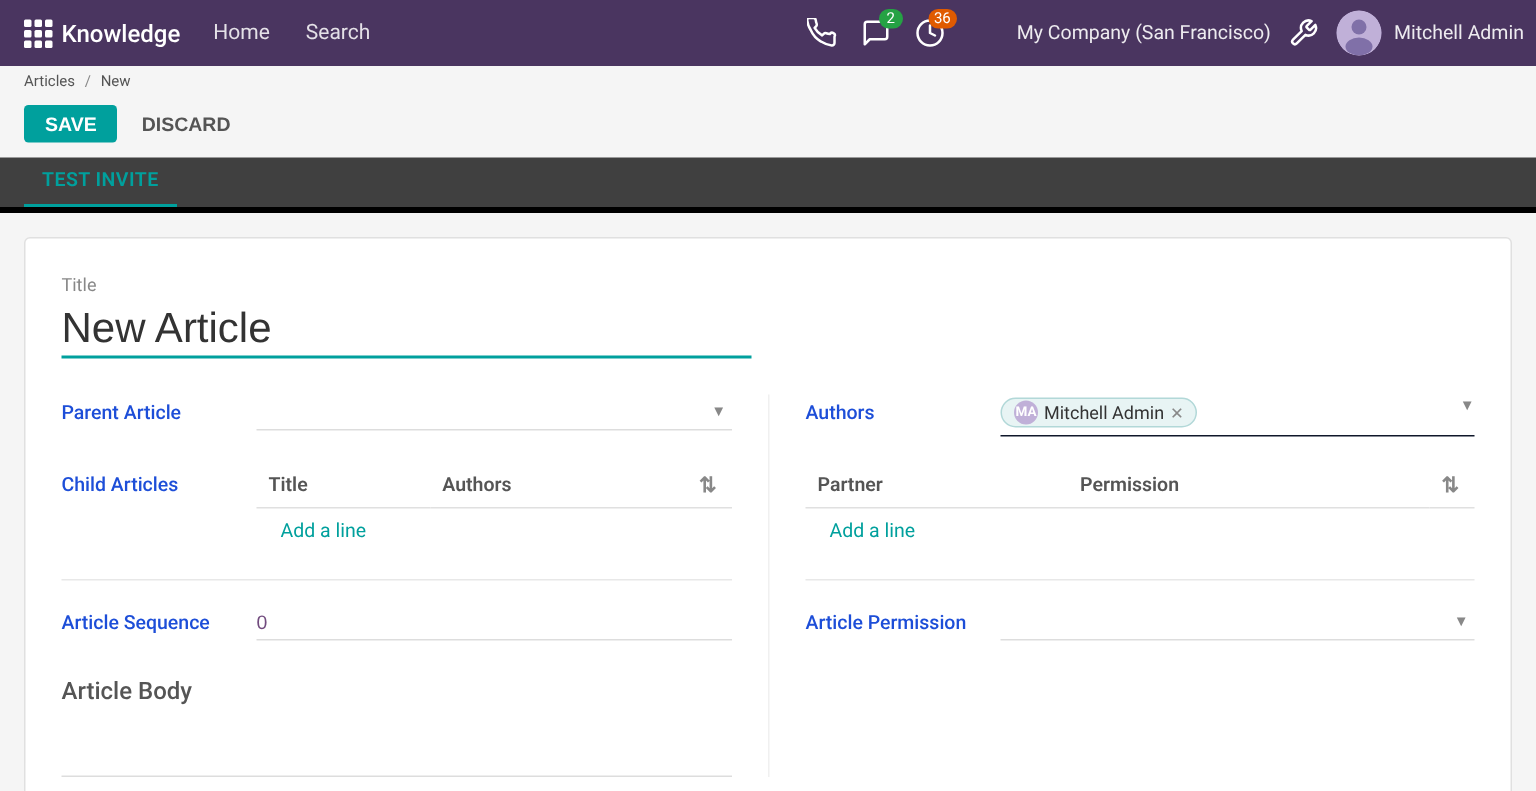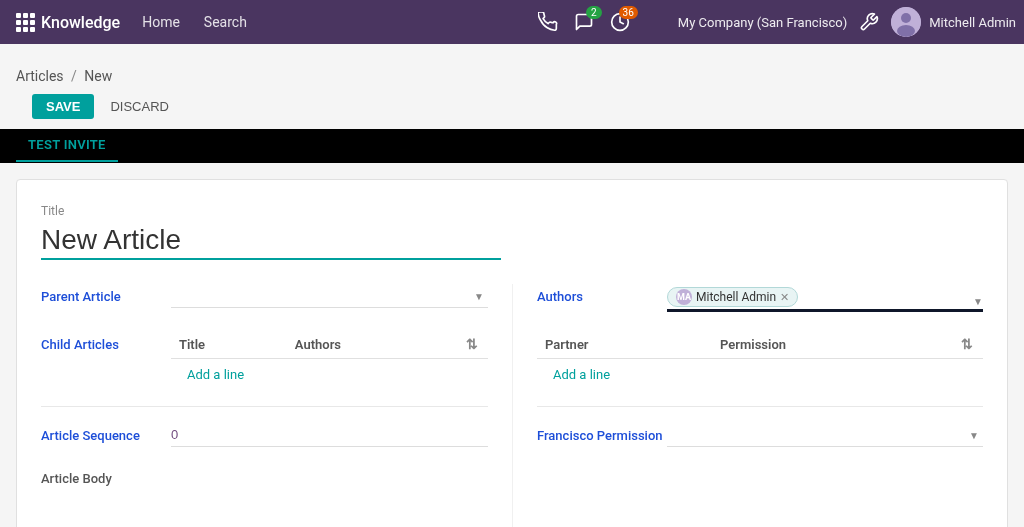--- a/index.html
+++ b/index.html
@@ -77,61 +77,60 @@
       background: #c0b0d8;
       display: flex; align-items: center; justify-content: center;
       font-size: 12px; color: #fff; font-weight: bold;
       overflow: hidden;
       cursor: pointer;
     }
     .user-name { color: rgba(255,255,255,0.9); font-size: 13px; cursor: pointer; }
 
     
     .breadcrumb-bar {
-      padding: 24px 16px 6px;
-      font-size: 14px;
+      padding: 5px 16px 6px;
+      font-size: 10px;
       color: #666;
     }
     .breadcrumb-bar a { color: #555; text-decoration: none; }
     .breadcrumb-sep { margin: 0 4px; color: #888; }
     .breadcrumb-current { color: #555; }
 
     
     .action-bar {
       padding: 4px 16px 10px;
       display: flex;
       gap: 8px;
       align-items: center;
-      margin-left: 16px;
     }
     .btn-save {
       background: #00a09d;
       color: #fff;
       border: none;
       padding: 5px 14px;
       border-radius: 3px;
       font-size: 13px;
       font-weight: 600;
       cursor: pointer;
     }
     .btn-discard {
       background: transparent;
       border: none;
       color: #555;
       font-size: 13px;
-      font-weight: 400;
+      font-weight: 700;
       cursor: pointer;
       padding: 5px 8px;
     }
 
     
     .tab-bar {
-      border-bottom: 1px solid #000000;
+      border-bottom: 4px solid #000000;
       padding: 0 16px;
-      background: #000000;
+      background: #404040;
     }
     .tab-item {
       display: inline-block;
       padding: 8px 12px;
       font-size: 13px;
       color: #00a09d;
       font-weight: 600;
       border-bottom: 2px solid #00a09d;
       cursor: pointer;
       text-transform: uppercase;
@@ -252,23 +251,23 @@
     .table-action-icon {
       color: #888;
       cursor: pointer;
       font-size: 14px;
     }
 
     
     .tags-input {
       display: flex;
       flex-wrap: wrap;
-      align-items: flex-end;
+      align-items: flex-start;
       gap: 4px;
-      border-bottom: 3px solid #0f172a;
+      border-bottom: 1px solid #0f172a;
       padding: 2px 0;
       min-height: 28px;
     }
     .tag-item {
       display: flex;
       align-items: center;
       gap: 4px;
       background: #e8f4f4;
       border: 1px solid #b2d8d8;
       border-radius: 12px;
@@ -331,21 +330,21 @@
       font-size: 13px;
       color: #714b7e;
       background: transparent;
     }
 
     
     .article-body-section {
       margin-top: 16px;
     }
     .article-body-label {
-      font-size: 13px;
+      font-size: 16px;
       color: #555;
       font-weight: 500;
       margin-bottom: 8px;
     }
     .article-body-area {
       border-bottom: 1px solid #ddd;
       min-height: 40px;
       padding: 4px 0;
     }
 
@@ -533,21 +532,21 @@
                   </td>
                 </tr>
               </tbody>
             </table>
           </div>
         </div>
 
         <hr class="section-divider">
 
         <div class="form-row">
-          <div class="form-row-label">Francisco Permission</div>
+          <div class="form-row-label">Article Permission</div>
           <div class="form-row-value">
             <div class="form-select-wrapper">
               <select class="form-select">
                 <option value=""></option>
               </select>
               <span class="select-arrow">▼</span>
             </div>
           </div>
         </div>
 

